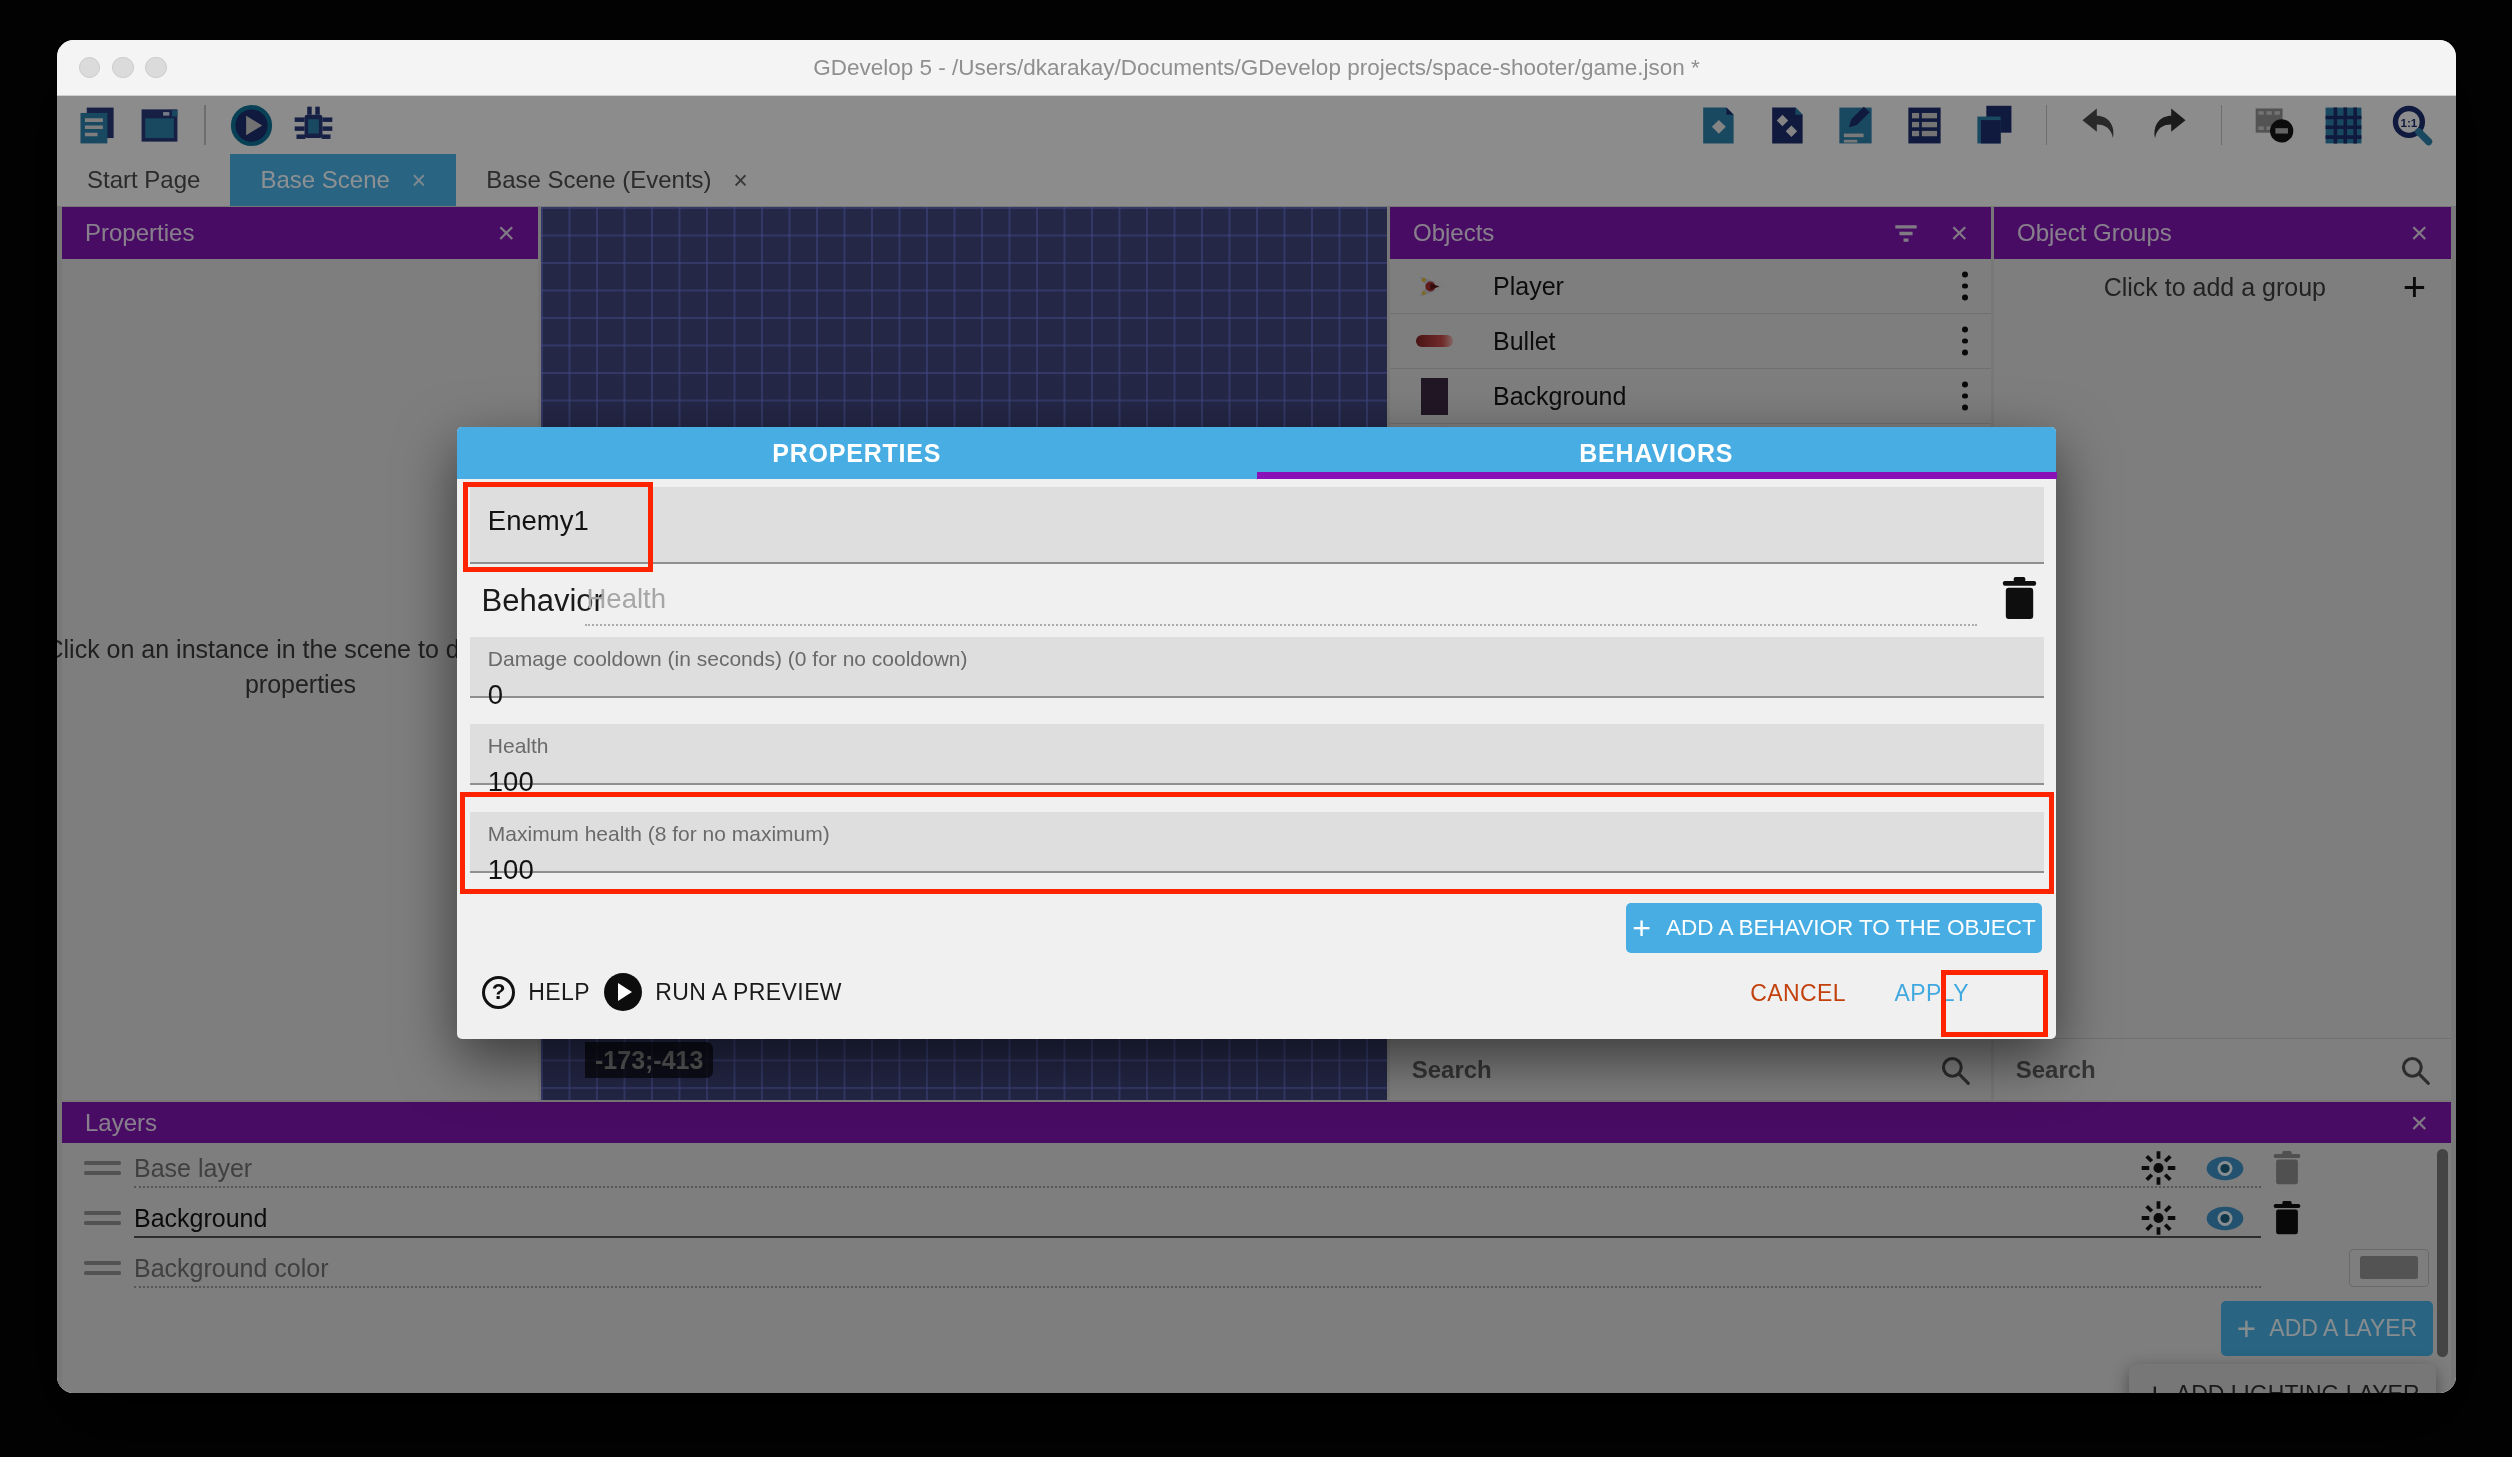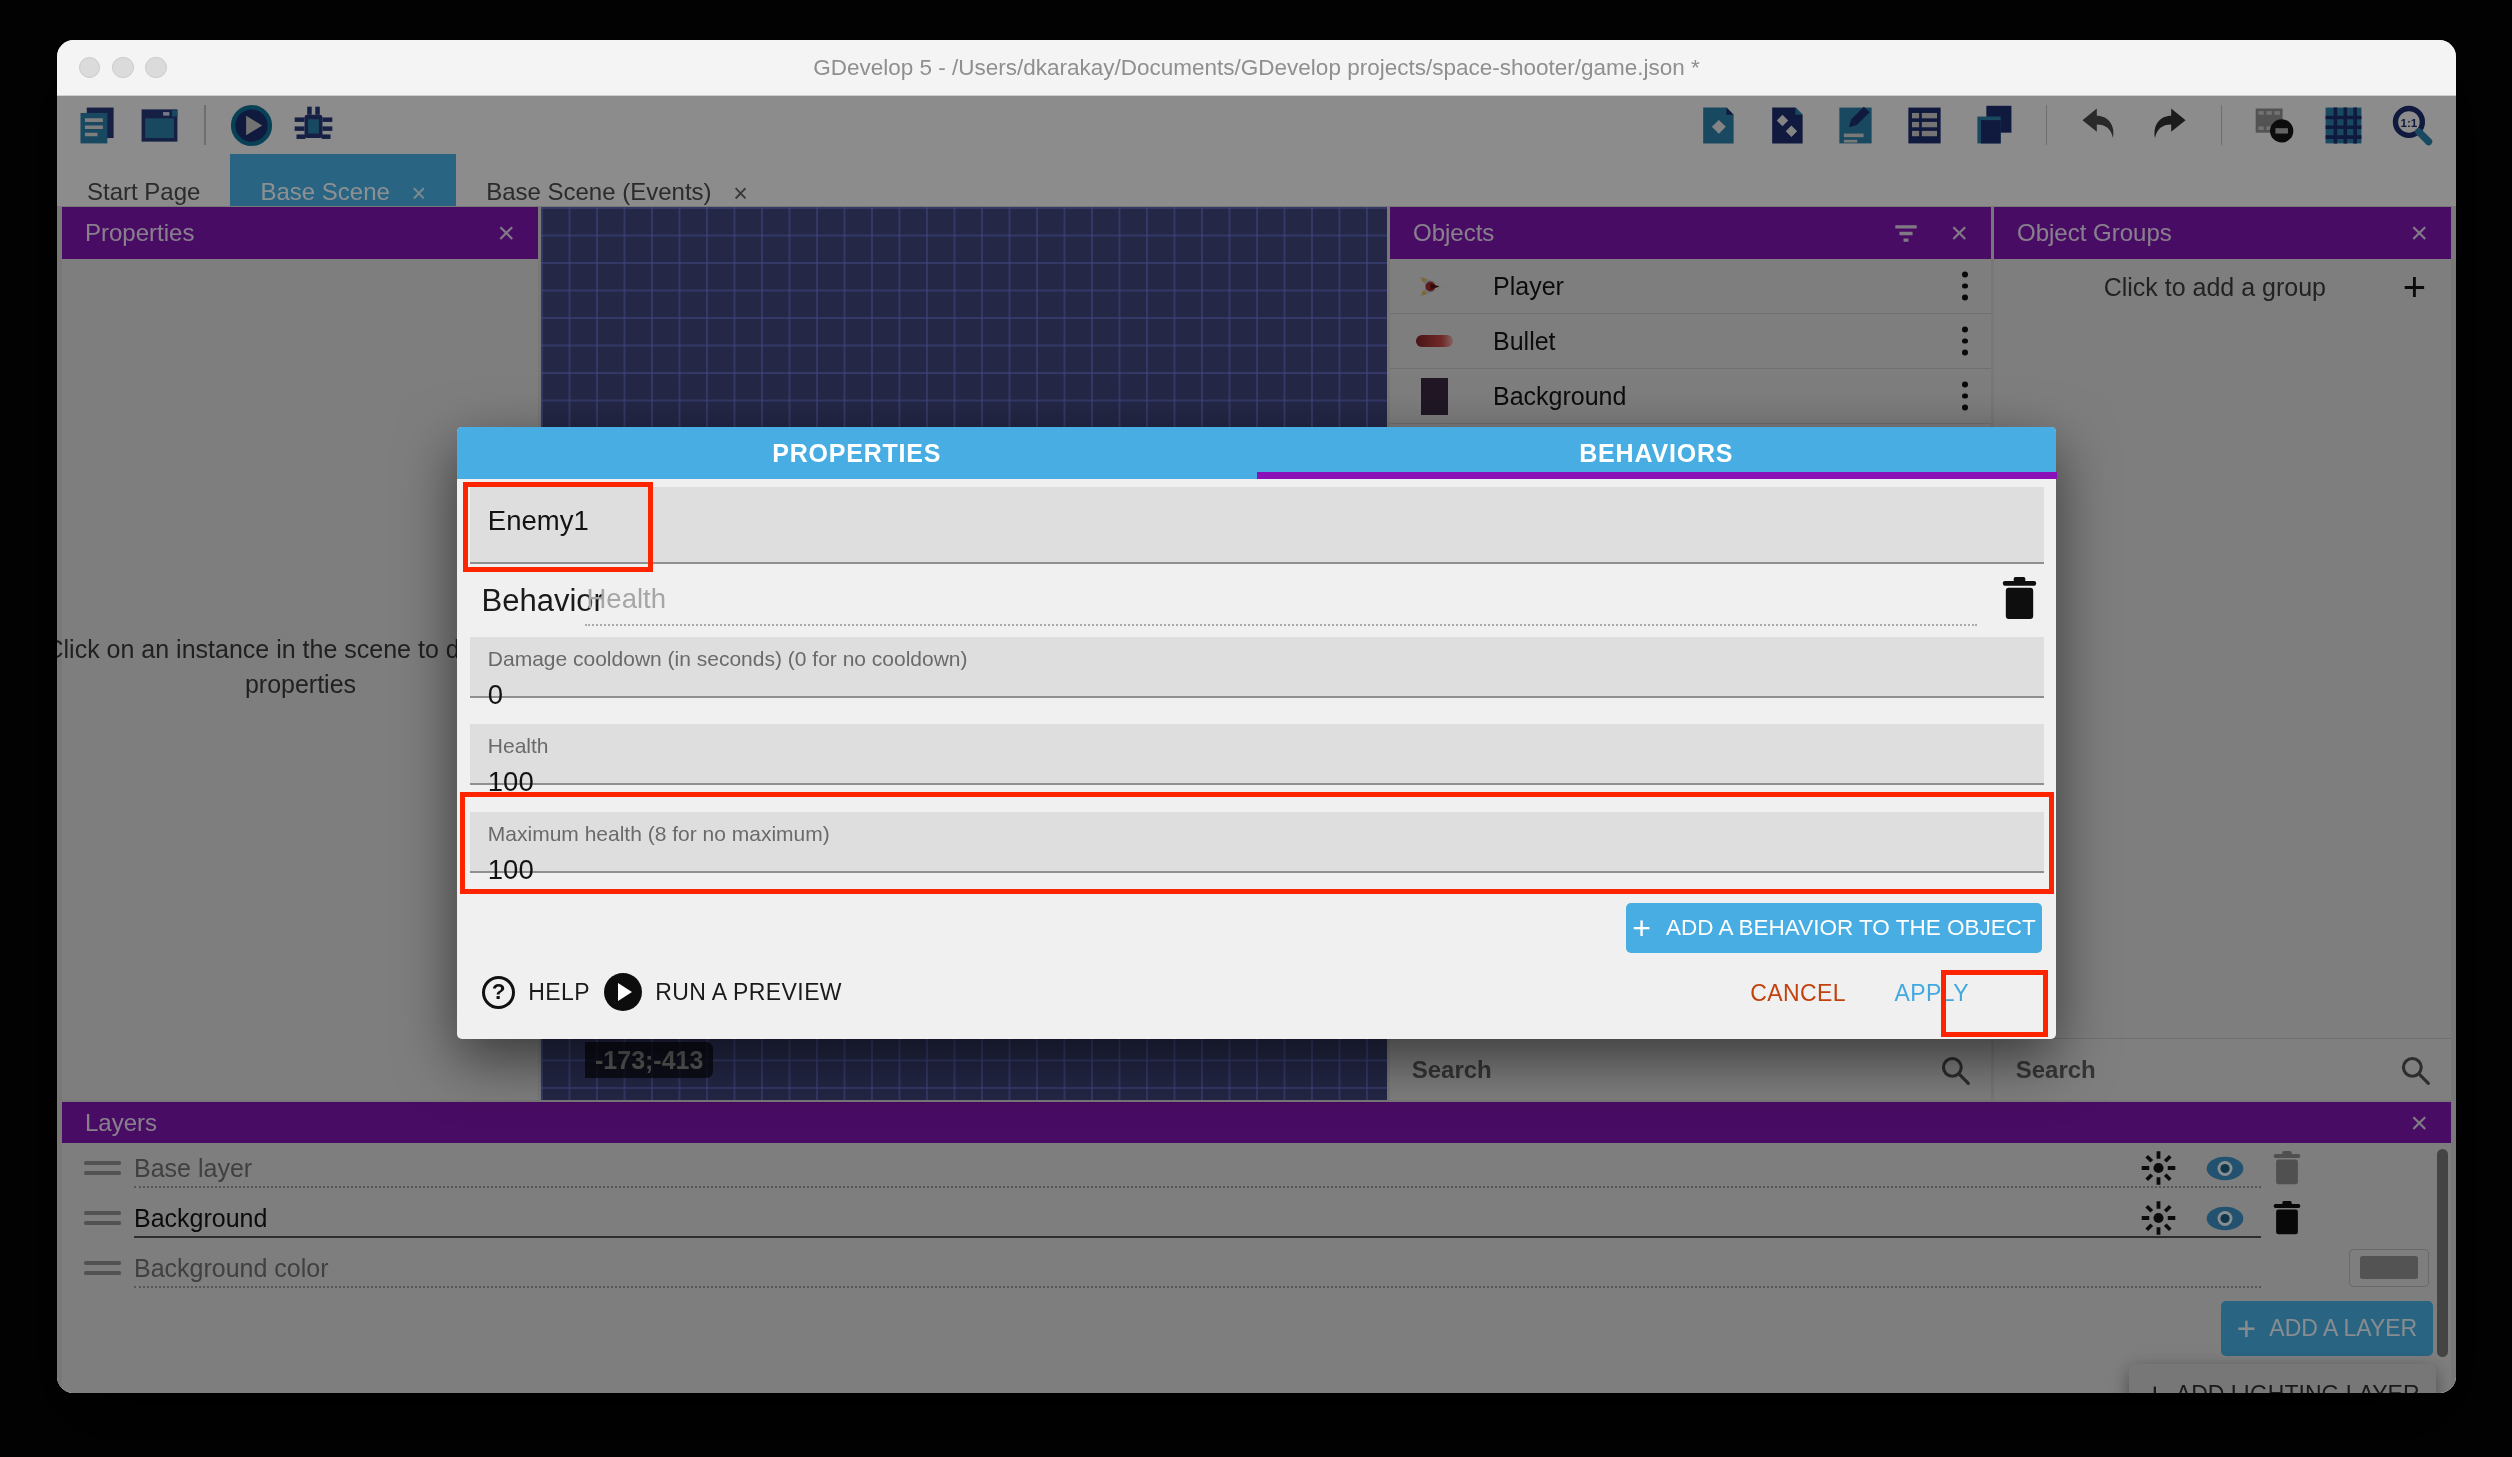--- a/index.html
+++ b/index.html
@@ -22,21 +22,21 @@
   .toolbar { position:absolute; left:0; top:56px; width:2399px; height:58px; background:#F1F1F1; z-index:1; }
   .tb-left { position:absolute; left:16.7px; top:7.5px; display:flex; align-items:center; gap:15px; }
   .tb-right { position:absolute; right:20px; top:7.5px; display:flex; align-items:center; gap:22px; }
   .tb-icon { width:47px; height:43px; display:flex; align-items:center; justify-content:center; }
   .tb-icon svg { width:43px; height:43px; }
   .tb-sep { width:1.7px; height:40px; background:#BDBDBD; margin:0 6.7px; }
 
   
   .tabstrip { position:absolute; left:0; top:114px; width:2399px; height:52px; background:#F1F1F1;
               display:flex; z-index:1; }
-  .tab { height:52px; display:flex; align-items:flex-end; justify-content:center; gap:21.7px;
+  .tab { height:52px; display:flex; align-items:center; justify-content:center; gap:21.7px;
          font-size:24px; color:#4A4A4A; padding:0 30px; }
   .tab.active { background:#47ADE2; color:#F3F8FB; }
   .tab .x-icon { font-size:25px; color:inherit; opacity:.85; }
 
   .content-bg { position:absolute; left:0; top:167px; width:2399px; height:1186px; background:#CFCFCF; }
 
   
   .panel { position:absolute; background:#D9D9D9; }
   .panel-header { position:absolute; left:0; top:0; right:0; height:52px; background:#7F16AC;
                   color:#E9DDF1; font-size:24px; display:flex; align-items:center; padding:0 23px; }

